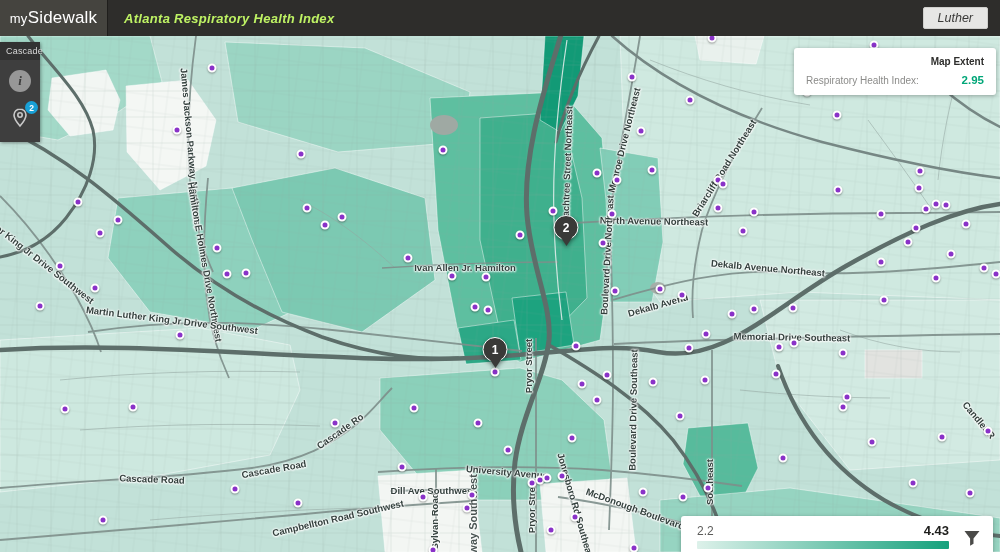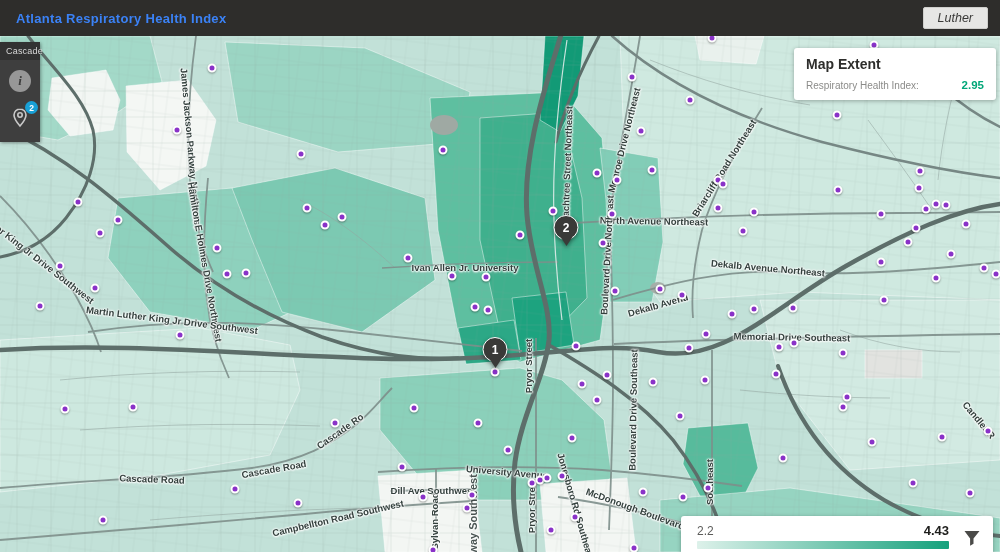--- a/index.html
+++ b/index.html
@@ -4,21 +4,21 @@
 <style>
   html,body{margin:0;padding:0;background:#888;}
   *{box-sizing:border-box;font-family:"Liberation Sans",sans-serif;}
   #app{position:relative;width:1000px;height:552px;overflow:hidden;background:#c2e1d8;}
 
   
   #header{position:absolute;top:0;left:0;right:0;height:36px;background:#2e2d2b;display:flex;align-items:center;z-index:50;}
   #logo{width:108px;height:36px;background:#45443f;display:flex;align-items:center;justify-content:center;color:#fff;border-right:1px solid #1f1e1c;}
   #logo .lm{font-size:13px;font-weight:300;letter-spacing:.3px;}
   #logo .ls{font-size:17px;font-weight:400;letter-spacing:.2px;}
-  #doc-title{color:#3b82f6;font-size:13px;font-weight:700;margin-left:16px;letter-spacing:.3px;}
+  #doc-title{color:#bef264;font-size:13px;font-weight:700;margin-left:16px;letter-spacing:.3px;font-style:italic;}
   #share-btn{position:absolute;right:12px;top:7px;height:22px;padding:2px 14px;background:#e6e6e4;border:1px solid #cfcfcc;border-radius:2px;color:#3a3a38;font-size:12.5px;font-style:italic;display:flex;align-items:center;cursor:pointer;}
 
   
   #content-panel{position:absolute;left:0;top:42px;width:40px;background:#3e3e3e;z-index:40;box-shadow:1px 1px 3px rgba(0,0,0,.35);}
   #content-label{font-size:9px;color:#d8d8d8;background:#323232;padding:4px 6px;letter-spacing:.2px;}
   .tool-col{display:flex;flex-direction:column;align-items:center;padding:10px 0 12px;gap:14px;}
   #info-btn{width:22px;height:22px;border-radius:50%;background:#979797;color:#3c3c3c;display:flex;align-items:center;justify-content:center;font-family:"Liberation Serif",serif;font-style:italic;font-weight:700;font-size:13px;cursor:pointer;}
   #pin-btn{position:relative;width:24px;height:24px;cursor:pointer;}
   #pin-badge{position:absolute;top:-5px;right:-6px;width:13px;height:13px;border-radius:50%;background:#18a0d6;color:#fff;font-size:8.5px;font-weight:700;display:flex;align-items:center;justify-content:center;}
 
@@ -28,21 +28,21 @@
   #labels,#dots,#markers{position:absolute;inset:0;pointer-events:none;}
   .street-label{position:absolute;white-space:nowrap;font-size:9.5px;font-weight:700;color:#33403d;text-shadow:0 0 2px #fff,0 0 2px #fff,0 0 3px #fff,0 1px 2px #fff;}
   .street-label.big{font-size:11px;color:#4a5553;}
   .dot{position:absolute;width:9px;height:9px;border-radius:50%;background:var(--dot-color,#8a32c8);border:2px solid #fff;transform:translate(-50%,-50%);box-shadow:0 1px 2px rgba(0,0,0,.35);pointer-events:auto;cursor:pointer;}
   .marker{position:absolute;transform:translate(-50%,-100%);filter:drop-shadow(0 2px 2px rgba(0,0,0,.45));pointer-events:auto;cursor:pointer;}
   .marker-circle{width:25px;height:25px;border-radius:50%;background:#3a3a38;border:1.5px solid #fff;color:#fff;font-size:12px;font-weight:700;display:flex;align-items:center;justify-content:center;}
   .marker-pointer{width:0;height:0;margin:-3px auto 0;border-left:6px solid transparent;border-right:6px solid transparent;border-top:9px solid #3a3a38;}
 
   
   #extent-panel{position:absolute;left:794px;top:48px;width:202px;background:#fff;border-radius:3px;box-shadow:0 1px 4px rgba(0,0,0,.3);padding:8px 12px 9px;z-index:30;}
-  #extent-title{font-size:14px;font-weight:700;color:#2e2e2c;}
+  #extent-title{font-size:10px;font-weight:700;color:#2e2e2c;text-align:right;}
   #extent-row{display:flex;align-items:baseline;margin-top:7px;}
   #extent-metric{font-size:10px;color:#8b8b89;}
   #metric-value{margin-left:auto;font-size:11.5px;font-weight:700;}
 
   
   #legend{position:absolute;left:681px;top:516px;width:312px;height:46px;background:#fff;border-radius:3px;box-shadow:0 1px 4px rgba(0,0,0,.3);padding:7px 44px 0 16px;z-index:30;}
   #legend-row{display:flex;align-items:baseline;}
   #legend-min{font-size:12px;color:#5c5c5a;}
   #legend-max{margin-left:auto;font-size:13px;font-weight:700;color:#1e1e1c;}
   #legend-bar{height:8px;border-radius:1px;margin-top:3px;cursor:pointer;}
@@ -143,21 +143,21 @@
         <path d="M563,28 C548,80 522,150 527,215 C531,266 552,306 549,340 C545,376 521,416 515,462 C511,497 515,527 521,552" stroke-width="5"></path>
       </g>
       <path d="M567,40 C558,100 552,160 554,220 C555,260 558,290 562,320" fill="none" stroke="#e9f0ee" stroke-width="1.2" opacity="0.85"></path>
     </svg>
 
     <div id="labels">
         <div class="street-label" style="left: 191px; top: 148px; transform: translate(-50%, -50%) rotate(85deg);">James Jackson Parkway Northwest</div>
         <div class="street-label" style="left: 205px; top: 262px; transform: translate(-50%, -50%) rotate(80deg);">Hamilton E Holmes Drive Northwest</div>
         <div class="street-label" style="left: 37px; top: 258px; transform: translate(-50%, -50%) rotate(38deg);">Luther King Jr Drive Southwest</div>
         <div class="street-label" style="left: 172px; top: 320px; transform: translate(-50%, -50%) rotate(7deg);">Martin Luther King Jr Drive Southwest</div>
-        <div class="street-label" style="left: 465px; top: 267px; transform: translate(-50%, -50%) rotate(0deg);">Ivan Allen Jr. University</div>
+        <div class="street-label" style="left: 465px; top: 267px; transform: translate(-50%, -50%) rotate(0deg);">Ivan Allen Jr. Hamilton</div>
         <div class="street-label" style="left: 567px; top: 167px; transform: translate(-50%, -50%) rotate(-88deg);">Peachtree Street Northeast</div>
         <div class="street-label" style="left: 624px; top: 140px; transform: translate(-50%, -50%) rotate(-76deg);">Monroe Drive Northeast</div>
         <div class="street-label" style="left: 724px; top: 168px; transform: translate(-50%, -50%) rotate(-58deg);">Briarcliff Road Northeast</div>
         <div class="street-label" style="left: 654px; top: 221px; transform: translate(-50%, -50%) rotate(1deg);">North Avenue Northeast</div>
         <div class="street-label" style="left: 607px; top: 255px; transform: translate(-50%, -50%) rotate(-87deg);">Boulevard Drive Northeast</div>
         <div class="street-label" style="left: 768px; top: 268px; transform: translate(-50%, -50%) rotate(5deg);">Dekalb Avenue Northeast</div>
         <div class="street-label" style="left: 658px; top: 305px; transform: translate(-50%, -50%) rotate(-16deg);">Dekalb Avenu</div>
         <div class="street-label" style="left: 792px; top: 337px; transform: translate(-50%, -50%) rotate(1deg);">Memorial Drive Southeast</div>
         <div class="street-label" style="left: 633px; top: 410px; transform: translate(-50%, -50%) rotate(-89deg);">Boulevard Drive Southeast</div>
         <div class="street-label" style="left: 709px; top: 482px; transform: translate(-50%, -50%) rotate(-90deg);">Southeast</div>
@@ -293,20 +293,24 @@
           <div class="marker-pointer"></div>
         </div>
         <div class="marker" style="left: 566px; top: 246px;">
           <div class="marker-circle">2</div>
           <div class="marker-pointer"></div>
         </div>
       </div>
   </div>
 
   <div id="header">
+    <div id="logo">
+      <span class="lm">my</span>
+        <span class="ls">Sidewalk</span>
+    </div>
     <div id="doc-title">Atlanta Respiratory Health Index</div>
     <div id="share-btn">Luther</div>
   </div>
 
   <div id="content-panel">
     <div id="content-label">Cascade</div>
     <div class="tool-col">
       <div id="info-btn">i</div>
       <div id="pin-btn">
         <svg width="24" height="24" viewBox="0 0 24 24" fill="none" stroke="#c9c9c9" stroke-width="1.6">

